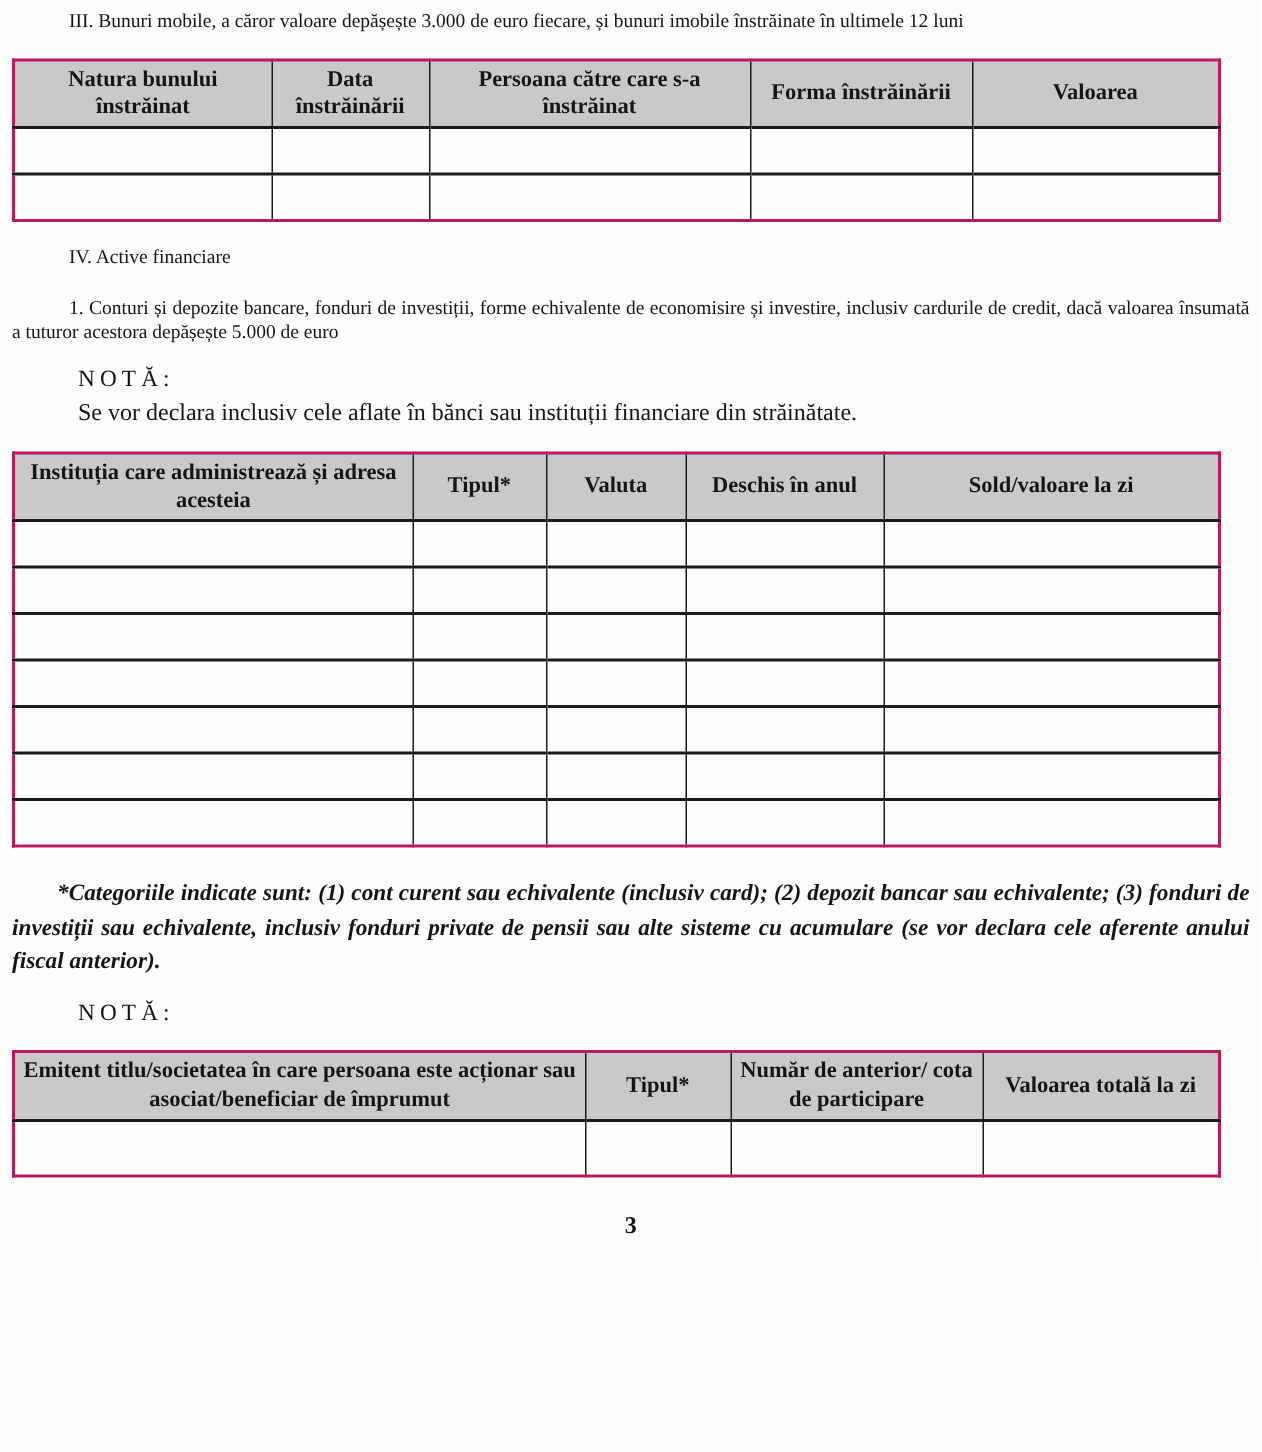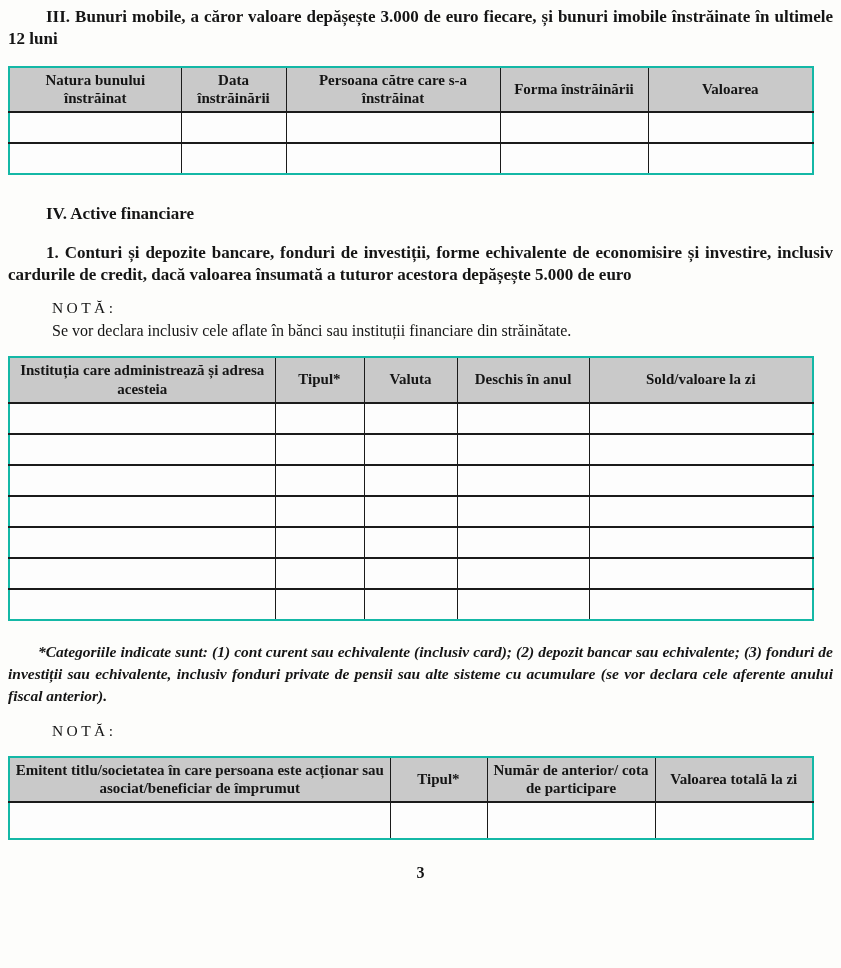--- a/index.html
+++ b/index.html
@@ -13,27 +13,27 @@
     height: 968px;
     box-sizing: border-box;
     padding: 6px 8px 0 8px;
     background: #fdfdfb;
     font-family: "Liberation Serif", serif;
     color: #151515;
     overflow: hidden;
   }
   p { margin: 0; }
   .bold-par {
-    font-size: 17px;
-    font-weight: bold;
+    font-size: 13px;
+    font-weight: normal;
     line-height: 1.28;
     text-align: justify;
     text-indent: 38px;
   }
-  .sec-iv { margin-top: 28px; }
+  .sec-iv { margin-top: 15px; }
   .sub1 { margin-top: 17px; }
   .sub2 { margin-top: 12px; }
   .nota-label {
     margin: 14px 0 0 44px;
     font-size: 15.5px;
     letter-spacing: 0.22em;
     line-height: 1.2;
   }
   .nota-text {
     margin: 3px 0 0 44px;
@@ -59,21 +59,21 @@
     text-align: center;
     vertical-align: middle;
     padding: 3px 5px;
     height: 34px;
   }
   td {
     border: 1px solid #1b1b1b;
     border-top: 2px solid #1b1b1b;
     padding: 0 4px;
   }
-  table { border: 2px solid #14b8a6; }
+  table { border: 2px solid #be185d; }
   .tbl-1 tbody tr, .tbl-2 tbody tr { height: 31px; }
   .tbl-3 tbody tr { height: 37px; }
   .footnote {
     margin-top: 20px;
     font-size: 15.5px;
     font-style: italic;
     line-height: 1.45;
     text-align: justify;
     text-indent: 30px;
     font-weight: bold;

